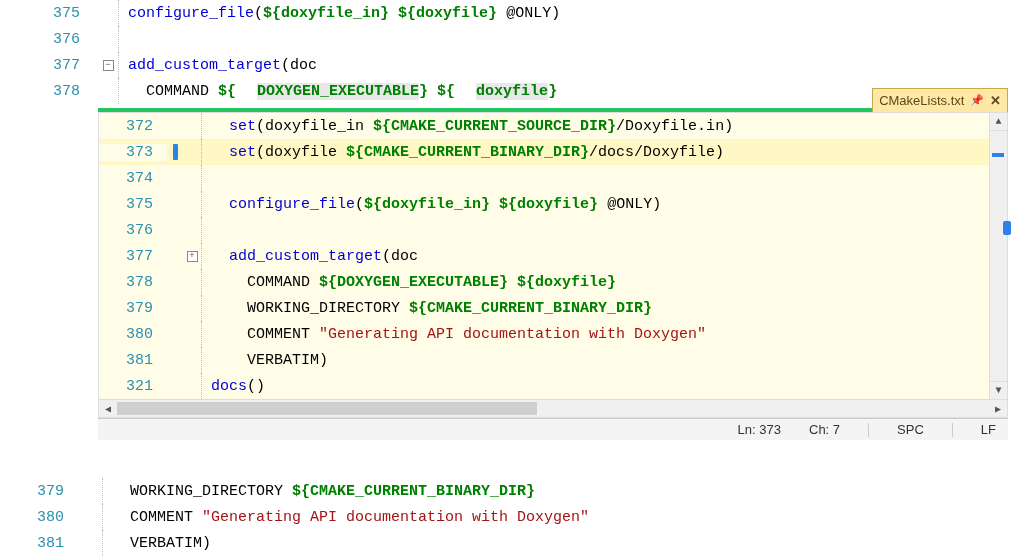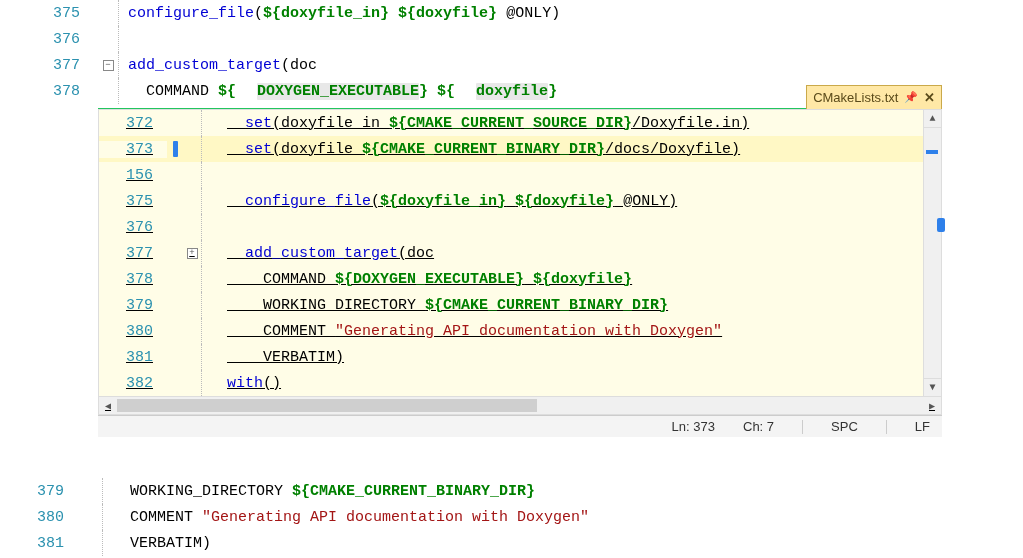--- a/index.html
+++ b/index.html
@@ -49,23 +49,23 @@
 
   .k-blue { color: #0000d4; }
   .k-green { color: #008000; font-weight: 600; }
   .k-str { color: #a31515; }
 
   
   .inner-window {
     position: absolute;
     left: 98px;
     top: 108px;
-    width: 844px;
+    width: 910px;
     background: #8b5cf6;
-    border-top: 1px solid #22c55e;
+    border-top: 4px solid #22c55e;
   }
   .inner-tab {
     position: absolute;
     top: -24px;
     right: 0;
     height: 24px;
     background: #FFE8A6;
     border: 1px solid #caa94a;
     border-bottom: none;
     display: flex;
@@ -76,21 +76,20 @@
     color: #5a4a1a;
     gap: 6px;
   }
   .inner-tab .pin { font-size: 11px; }
   .inner-tab .close { font-weight: bold; cursor: pointer; }
 
   .inner-body {
     background: #FFFDE7;
     border: 1px solid #ddd;
     position: relative;
-    text-decoration: underline;
   }
   .inner-line { display: flex; height: 26px; align-items: center; }
   .inner-gutter {
     width: 68px;
     text-align: right;
     padding-right: 14px;
     color: #2b91af;
     background: #FFFDE7;
     user-select: none;
     flex-shrink: 0;
@@ -112,21 +111,21 @@
     font-size: 11px;
     user-select: none;
   }
   .inner-guide {
     width: 2px;
     border-left: 1px dotted #bbb;
     height: 100%;
     flex-shrink: 0;
     margin-right: 8px;
   }
-  .inner-code { white-space: pre; margin-left: 16px; }
+  .inner-code { white-space: pre; }
   .current-line { background: #FFF8C5; }
   .blue-pip {
     width: 5px;
     height: 16px;
     background: #2e80ea;
     border-radius: 1px;
   }
   .inner-scroll-v {
     position: absolute;
     right: 0; top: 0; bottom: 18px;
@@ -269,21 +268,21 @@
           <div class="inner-line current-line">
             <div class="inner-gutter">373</div>
             <div class="inner-margin">
               <div class="blue-pip"></div>
             </div>
             <div class="inner-fold"></div>
             <div class="inner-guide"></div>
             <div class="inner-code">  <span class="k-blue">set</span>(doxyfile <span class="k-green">${CMAKE_CURRENT_BINARY_DIR}</span>/docs/Doxyfile)</div>
           </div>
           <div class="inner-line">
-            <div class="inner-gutter">156</div>
+            <div class="inner-gutter">374</div>
             <div class="inner-margin"></div>
             <div class="inner-fold"></div>
             <div class="inner-guide"></div>
             <div class="inner-code"></div>
           </div>
           <div class="inner-line">
             <div class="inner-gutter">375</div>
             <div class="inner-margin"></div>
             <div class="inner-fold"></div>
             <div class="inner-guide"></div>
@@ -327,25 +326,25 @@
             <div class="inner-code">    COMMENT <span class="k-str">"Generating API documentation with Doxygen"</span></div>
           </div>
           <div class="inner-line">
             <div class="inner-gutter">381</div>
             <div class="inner-margin"></div>
             <div class="inner-fold"></div>
             <div class="inner-guide"></div>
             <div class="inner-code">    VERBATIM)</div>
           </div>
           <div class="inner-line">
-            <div class="inner-gutter">382</div>
-            <div class="inner-margin"></div>
-            <div class="inner-fold"></div>
-            <div class="inner-guide"></div>
-            <div class="inner-code"><span class="k-blue">with</span>()</div>
+            <div class="inner-gutter">321</div>
+            <div class="inner-margin"></div>
+            <div class="inner-fold"></div>
+            <div class="inner-guide"></div>
+            <div class="inner-code"><span class="k-blue">docs</span>()</div>
           </div>
         </div>
       <div class="inner-scroll-v">
         <div class="v-arrow up">▲</div>
         <div class="marker" style="top:40px"></div>
         <div class="minimap-mark" style="top:108px"></div>
         <div class="v-arrow down">▼</div>
       </div>
       <div class="inner-scroll-h">
         <div class="h-arrow">◀</div>

